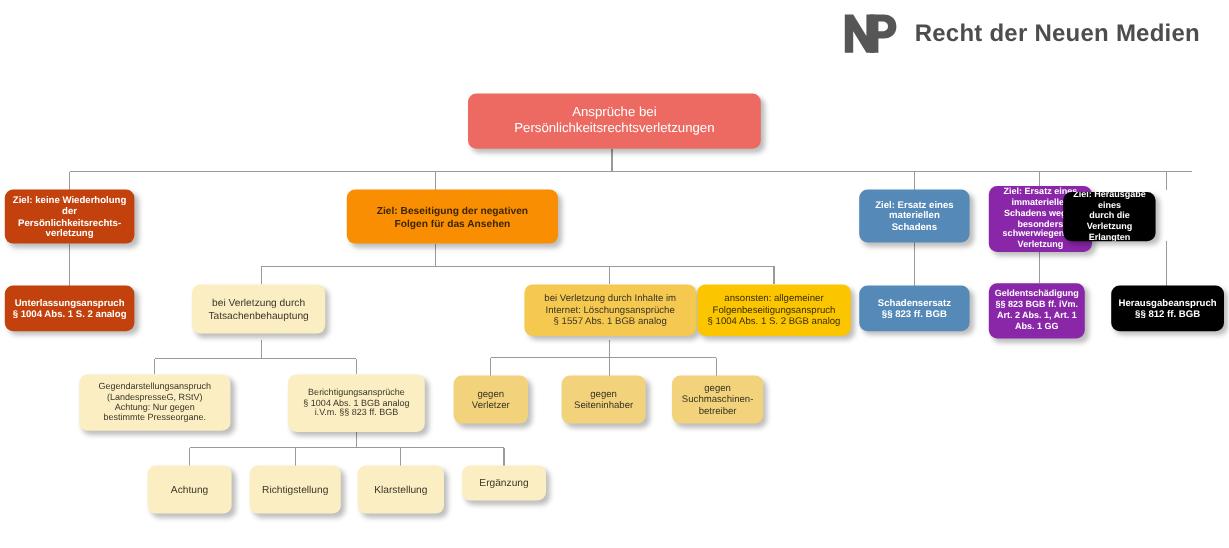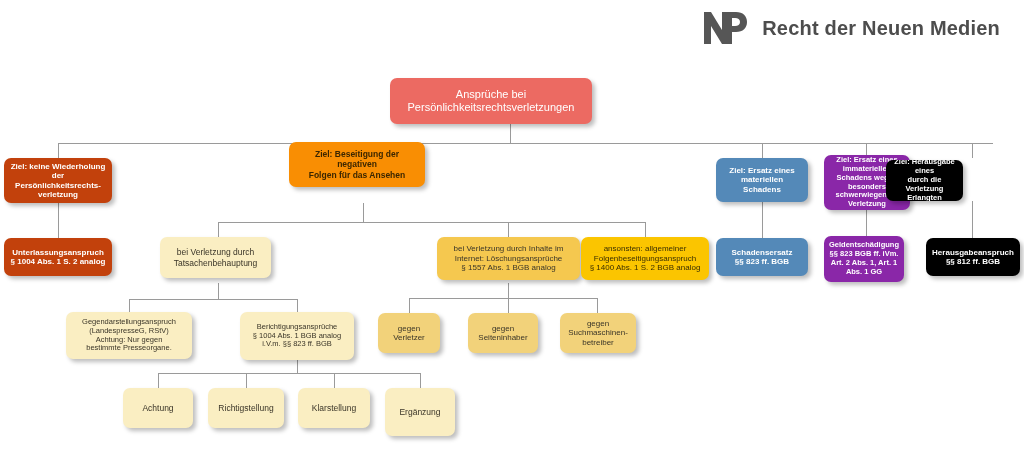--- a/index.html
+++ b/index.html
@@ -131,28 +131,28 @@
     <path class="wire" d="M597 298 L597 313"></path>
 
     <path class="wire" d="M297 360 L297 373"></path>
     <path class="wire" d="M158 373 L420 373"></path>
     <path class="wire" d="M158 373 L158 388"></path>
     <path class="wire" d="M246 373 L246 388"></path>
     <path class="wire" d="M334 373 L334 388"></path>
     <path class="wire" d="M420 373 L420 388"></path>
   </svg>
 
-  <div class="node n-root" style="left:390px; top:78px; width:202px; height:46px;text-align:center;">Ansprüche bei
+  <div class="node n-root" style="left:390px; top:78px; width:244px; height:46px;text-align:center;">Ansprüche bei
 Persönlichkeitsrechtsverletzungen</div>
 
   <div class="node n-green" style="left:4px; top:158px; width:108px; height:45px; font-size:8px;">Ziel: keine Wiederholung
 der Persönlichkeitsrechts-
 verletzung</div>
 
-  <div class="node n-orange" style="left:289px; top:142px; width:136px; height:45px; font-size:8.5px;">Ziel: Beseitigung der negativen
+  <div class="node n-orange" style="left:289px; top:158px; width:176px; height:45px; font-size:8.5px;">Ziel: Beseitigung der negativen
 Folgen für das Ansehen</div>
 
   <div class="node n-blue" style="left:716px; top:158px; width:92px; height:44px; font-size:8px;">Ziel: Ersatz eines
 materiellen Schadens</div>
 
   <div class="node n-purple" style="left:824px; top:155px; width:86px; height:55px; font-size:7.5px;">Ziel: Ersatz eines
 immateriellen
 Schadens wegen
 besonders
 schwerwiegender
@@ -167,21 +167,21 @@
 
   <div class="node n-cream" style="left:160px; top:237px; width:111px; height:41px; font-size:8.5px;">bei Verletzung durch
 Tatsachenbehauptung</div>
 
   <div class="node n-gold" style="left:437px; top:237px; width:143px; height:43px; font-size:8px;">bei Verletzung durch Inhalte im
 Internet: Löschungsansprüche
 § 1557 Abs. 1 BGB analog</div>
 
   <div class="node n-amber" style="left:581px; top:237px; width:128px; height:43px; font-size:8px;">ansonsten: allgemeiner
 Folgenbeseitigungsanspruch
-§ 1400 Abs. 1 S. 2 BGB analog</div>
+§ 1004 Abs. 1 S. 2 BGB analog</div>
 
   <div class="node n-blue" style="left:716px; top:238px; width:92px; height:38px; font-size:8px;">Schadensersatz
 §§ 823 ff. BGB</div>
 
   <div class="node n-purple" style="left:824px; top:236px; width:80px; height:46px; font-size:7.5px;">Geldentschädigung
 §§ 823 BGB ff. iVm.
 Art. 2 Abs. 1, Art. 1
 Abs. 1 GG</div>
 
   <div class="node n-black" style="left:926px; top:238px; width:94px; height:38px; font-size:8px;">Herausgabeanspruch
@@ -205,15 +205,15 @@
   <div class="node n-sand" style="left:560px; top:313px; width:76px; height:40px; font-size:8px;">gegen
 Suchmaschinen-
 betreiber</div>
 
   <div class="node n-cream" style="left:123px; top:388px; width:70px; height:40px; font-size:8.5px;">Achtung</div>
 
   <div class="node n-cream" style="left:208px; top:388px; width:76px; height:40px; font-size:8.5px;">Richtigstellung</div>
 
   <div class="node n-cream" style="left:298px; top:388px; width:72px; height:40px; font-size:8.5px;">Klarstellung</div>
 
-  <div class="node n-cream" style="left:385px; top:388px; width:70px; height:48px; font-size:8.5px;">Ergänzung</div>
+  <div class="node n-cream" style="left:385px; top:388px; width:70px; height:29px; font-size:8.5px;">Ergänzung</div>
 
 </div>
 
 </body></html>

